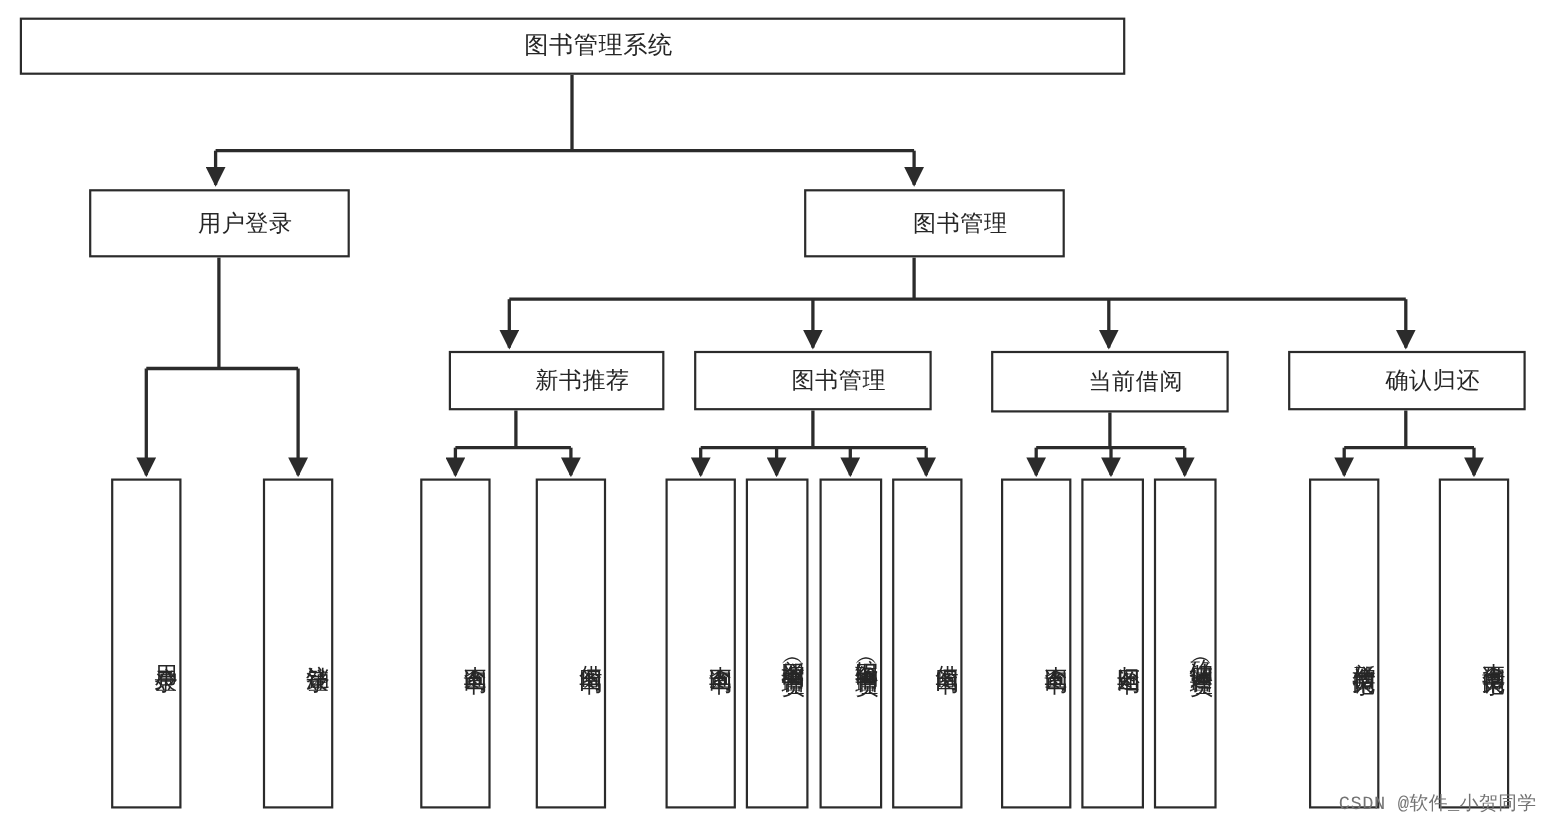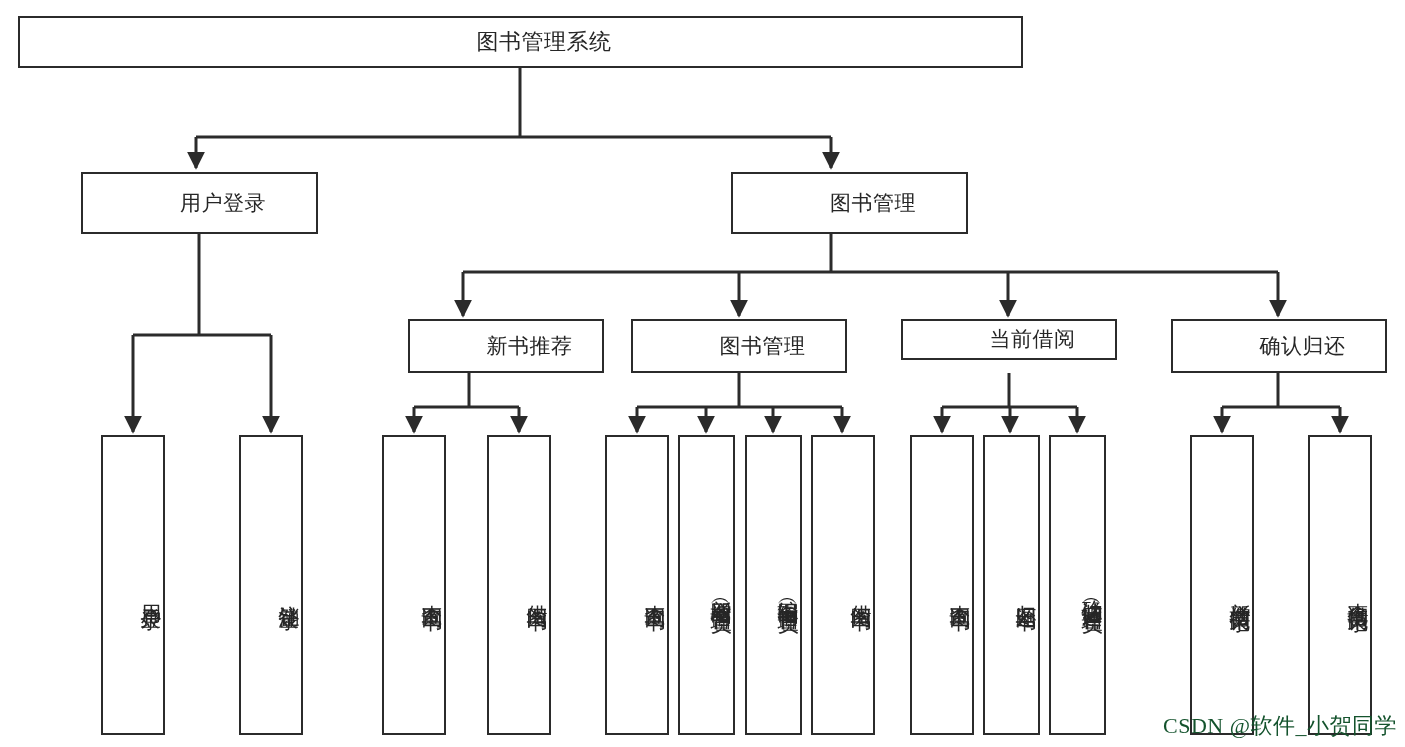--- a/index.html
+++ b/index.html
@@ -56,25 +56,25 @@
   }
   .node.vert .vlabel {
     writing-mode: vertical-rl;
     text-orientation: upright;
     white-space: nowrap;
   }
   .watermark {
     position: absolute;
     right: 8px;
     bottom: 6px;
-    font-size: 22px;
-    color: #14532d;
+    font-size: 17px;
+    color: #737373;
     letter-spacing: 0.5px;
     white-space: nowrap;
-    font-family: Liberation Serif, serif;
+    font-family: Liberation Mono, monospace;
   }
 </style>
 </head>
 <body>
 
 <div id="canvas">
 
   <svg id="edges" viewBox="0 0 1405 747" xmlns="http://www.w3.org/2000/svg">
     <defs>
       <marker id="arrow" viewBox="0 0 10 10" refX="9" refY="5" markerWidth="6" markerHeight="6" orient="auto-start-reverse">
@@ -125,21 +125,21 @@
     </g>
   </svg>
 
   <div class="node horiz root" style="left:18px; top:16px; width:1005px; height:52px;">图书管理系统</div>
 
   <div class="node horiz" style="left:81px; top:172px; width:237px; height:62px;">用户登录</div>
   <div class="node horiz" style="left:712px; top:172px; width:237px; height:62px;margin-left:19px;">图书管理</div>
 
   <div class="node horiz" style="left:361px; top:319px; width:196px; height:54px;margin-left:47px;">新书推荐</div>
   <div class="node horiz" style="left:631px; top:319px; width:216px; height:54px;">图书管理</div>
-  <div class="node horiz" style="left:901px; top:319px; width:216px; height:41px;">当前借阅</div>
+  <div class="node horiz" style="left:901px; top:319px; width:216px; height:56px;">当前借阅</div>
   <div class="node horiz" style="left:1171px; top:319px; width:216px; height:54px;">确认归还</div>
 
   <div class="node vert" style="left:101px; top:435px; width:64px; height:300px;">
     <span class="vlabel">用户登录</span>
   </div>
   <div class="node vert" style="left:239px; top:435px; width:64px; height:300px;">
     <span class="vlabel">注销登录</span>
   </div>
 
   <div class="node vert" style="left:382px; top:435px; width:64px; height:300px;">

